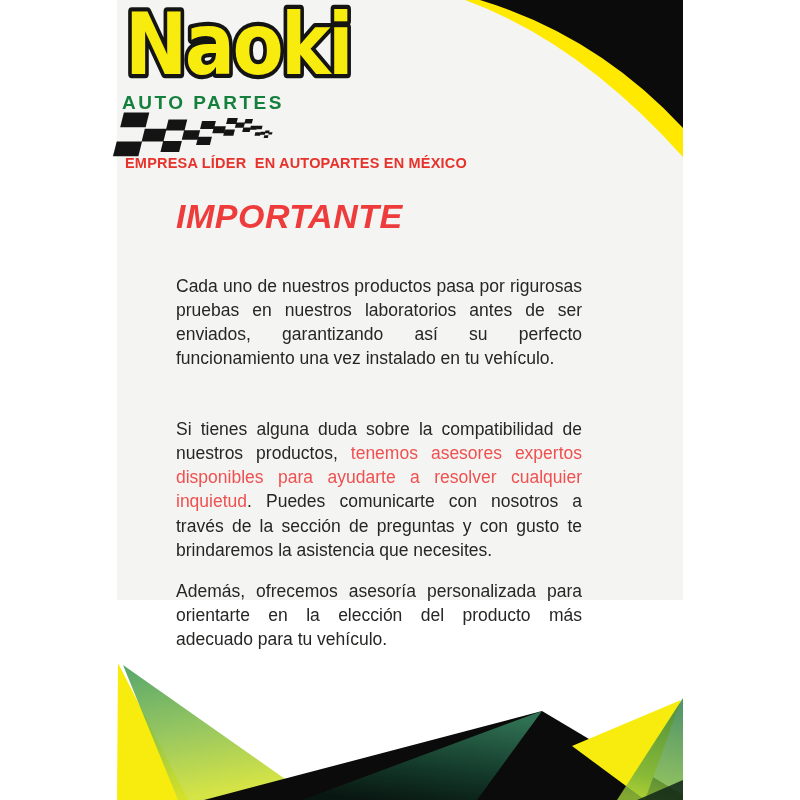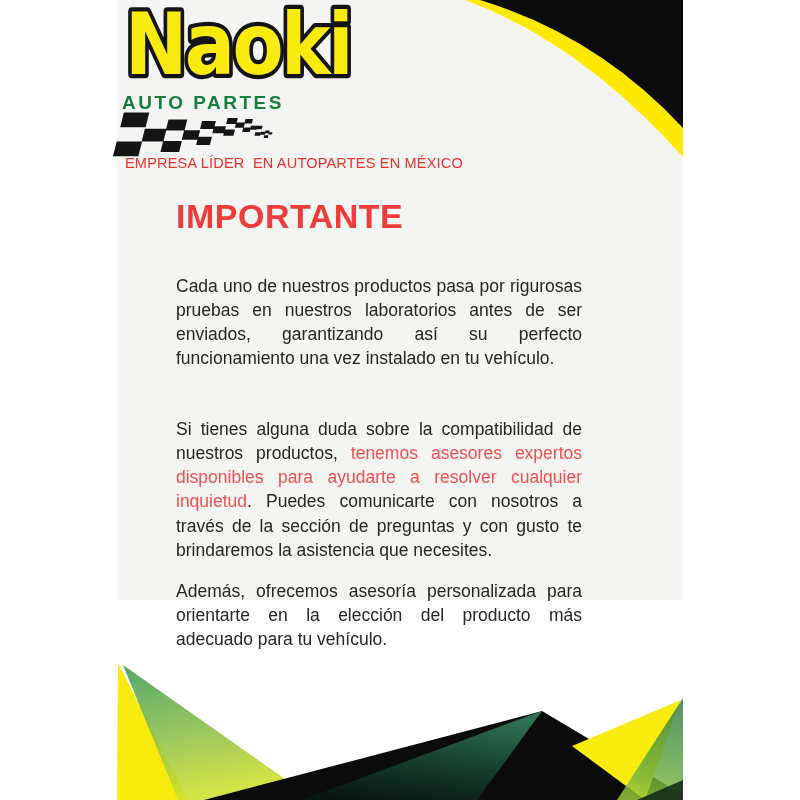--- a/index.html
+++ b/index.html
@@ -14,26 +14,26 @@
   .deco{position:absolute;inset:0;width:566px;height:800px;pointer-events:none;}
   .brand{position:absolute;left:4px;top:-6px;width:280px;height:100px;}
   .brand-sub{
     position:absolute;left:5px;top:92px;
     font-size:19px;font-weight:700;letter-spacing:2.5px;color:#15803d;
     white-space:nowrap;
   }
   .flag{position:absolute;left:3px;top:112px;width:260px;height:48px;overflow:visible;}
   .tagline{
     position:absolute;left:8px;top:155px;
-    font-size:14.5px;font-weight:400;color:#e7332c;letter-spacing:0.2px;
+    font-size:14.5px;font-weight:700;color:#e7332c;letter-spacing:0.2px;
     white-space:pre;
   }
   .heading{
     position:absolute;left:59px;top:197px;
-    font-size:34px;font-weight:800;color:#ee3c3c;letter-spacing:0.5px;
+    font-size:34px;font-weight:800;color:#ee3c3c;letter-spacing:0.5px;font-style:italic;
   }
   .para{
     position:absolute;left:59px;width:406px;
     font-size:17.5px;line-height:24.3px;font-weight:400;color:#262624;
     text-align:justify;
   }
   .p1{top:256px;}
   .p2{top:399px;}
   .p3{top:561px;}
   .hl{color:#ef5050;}

